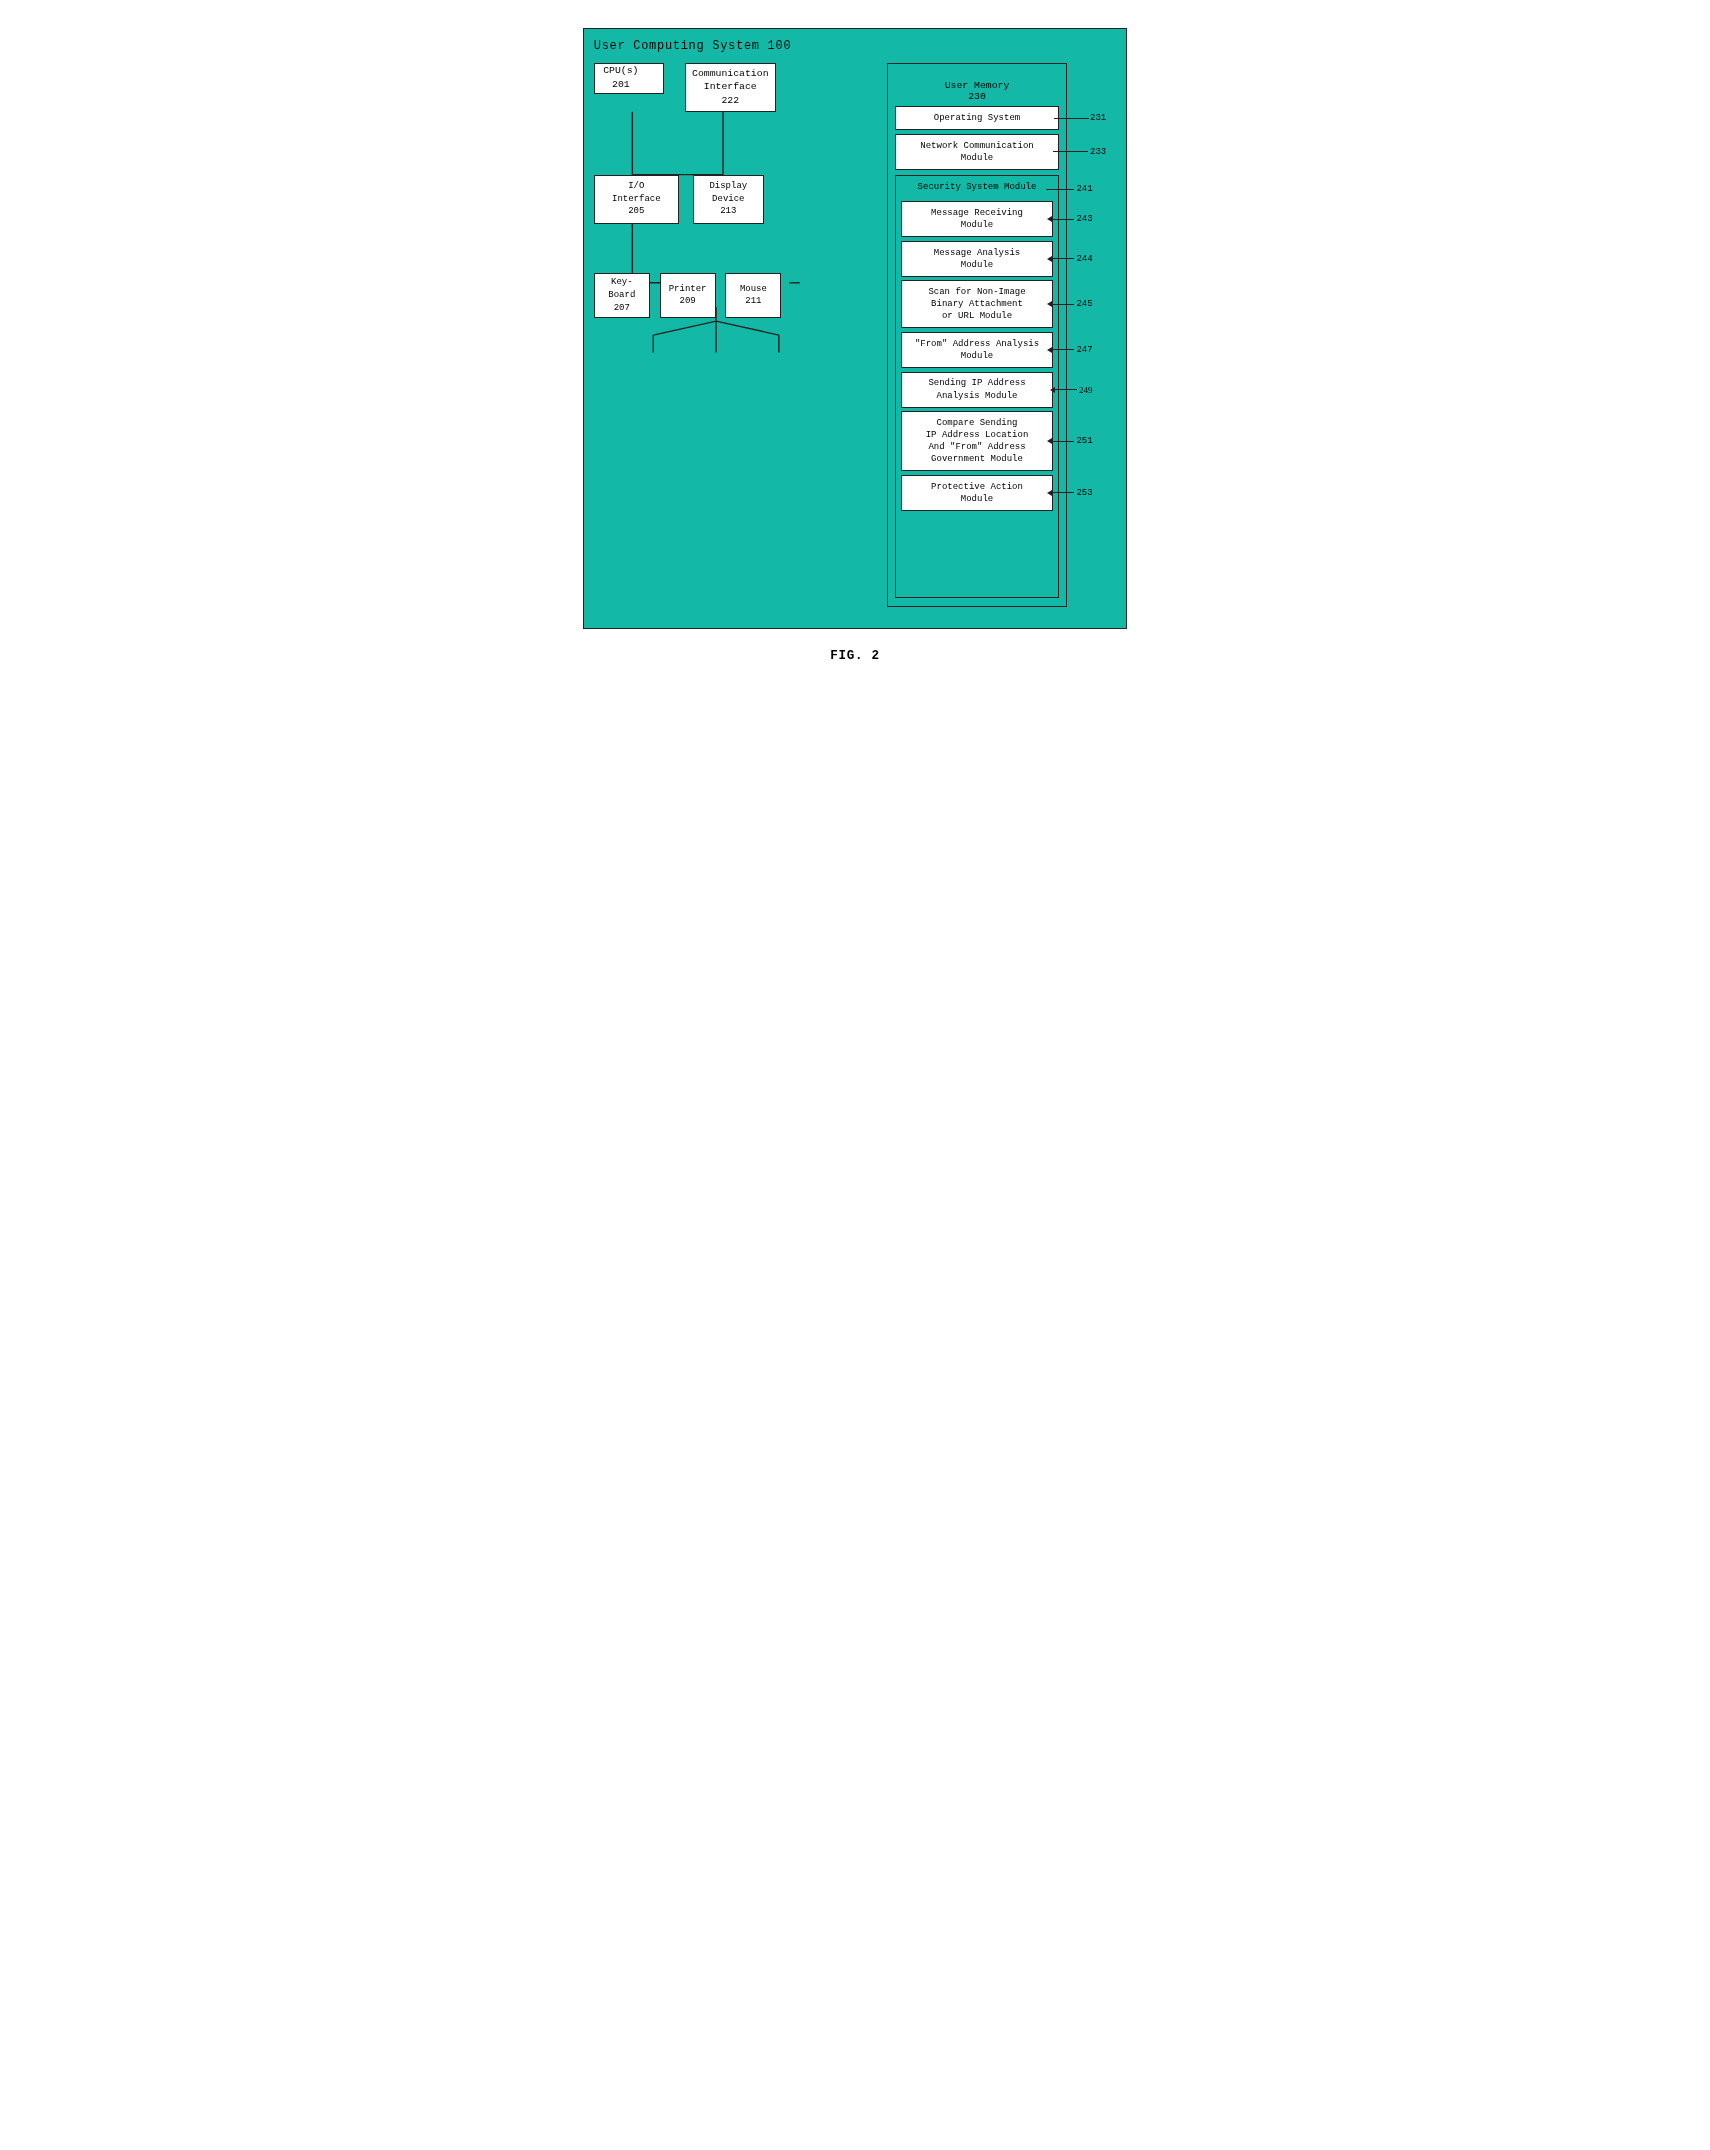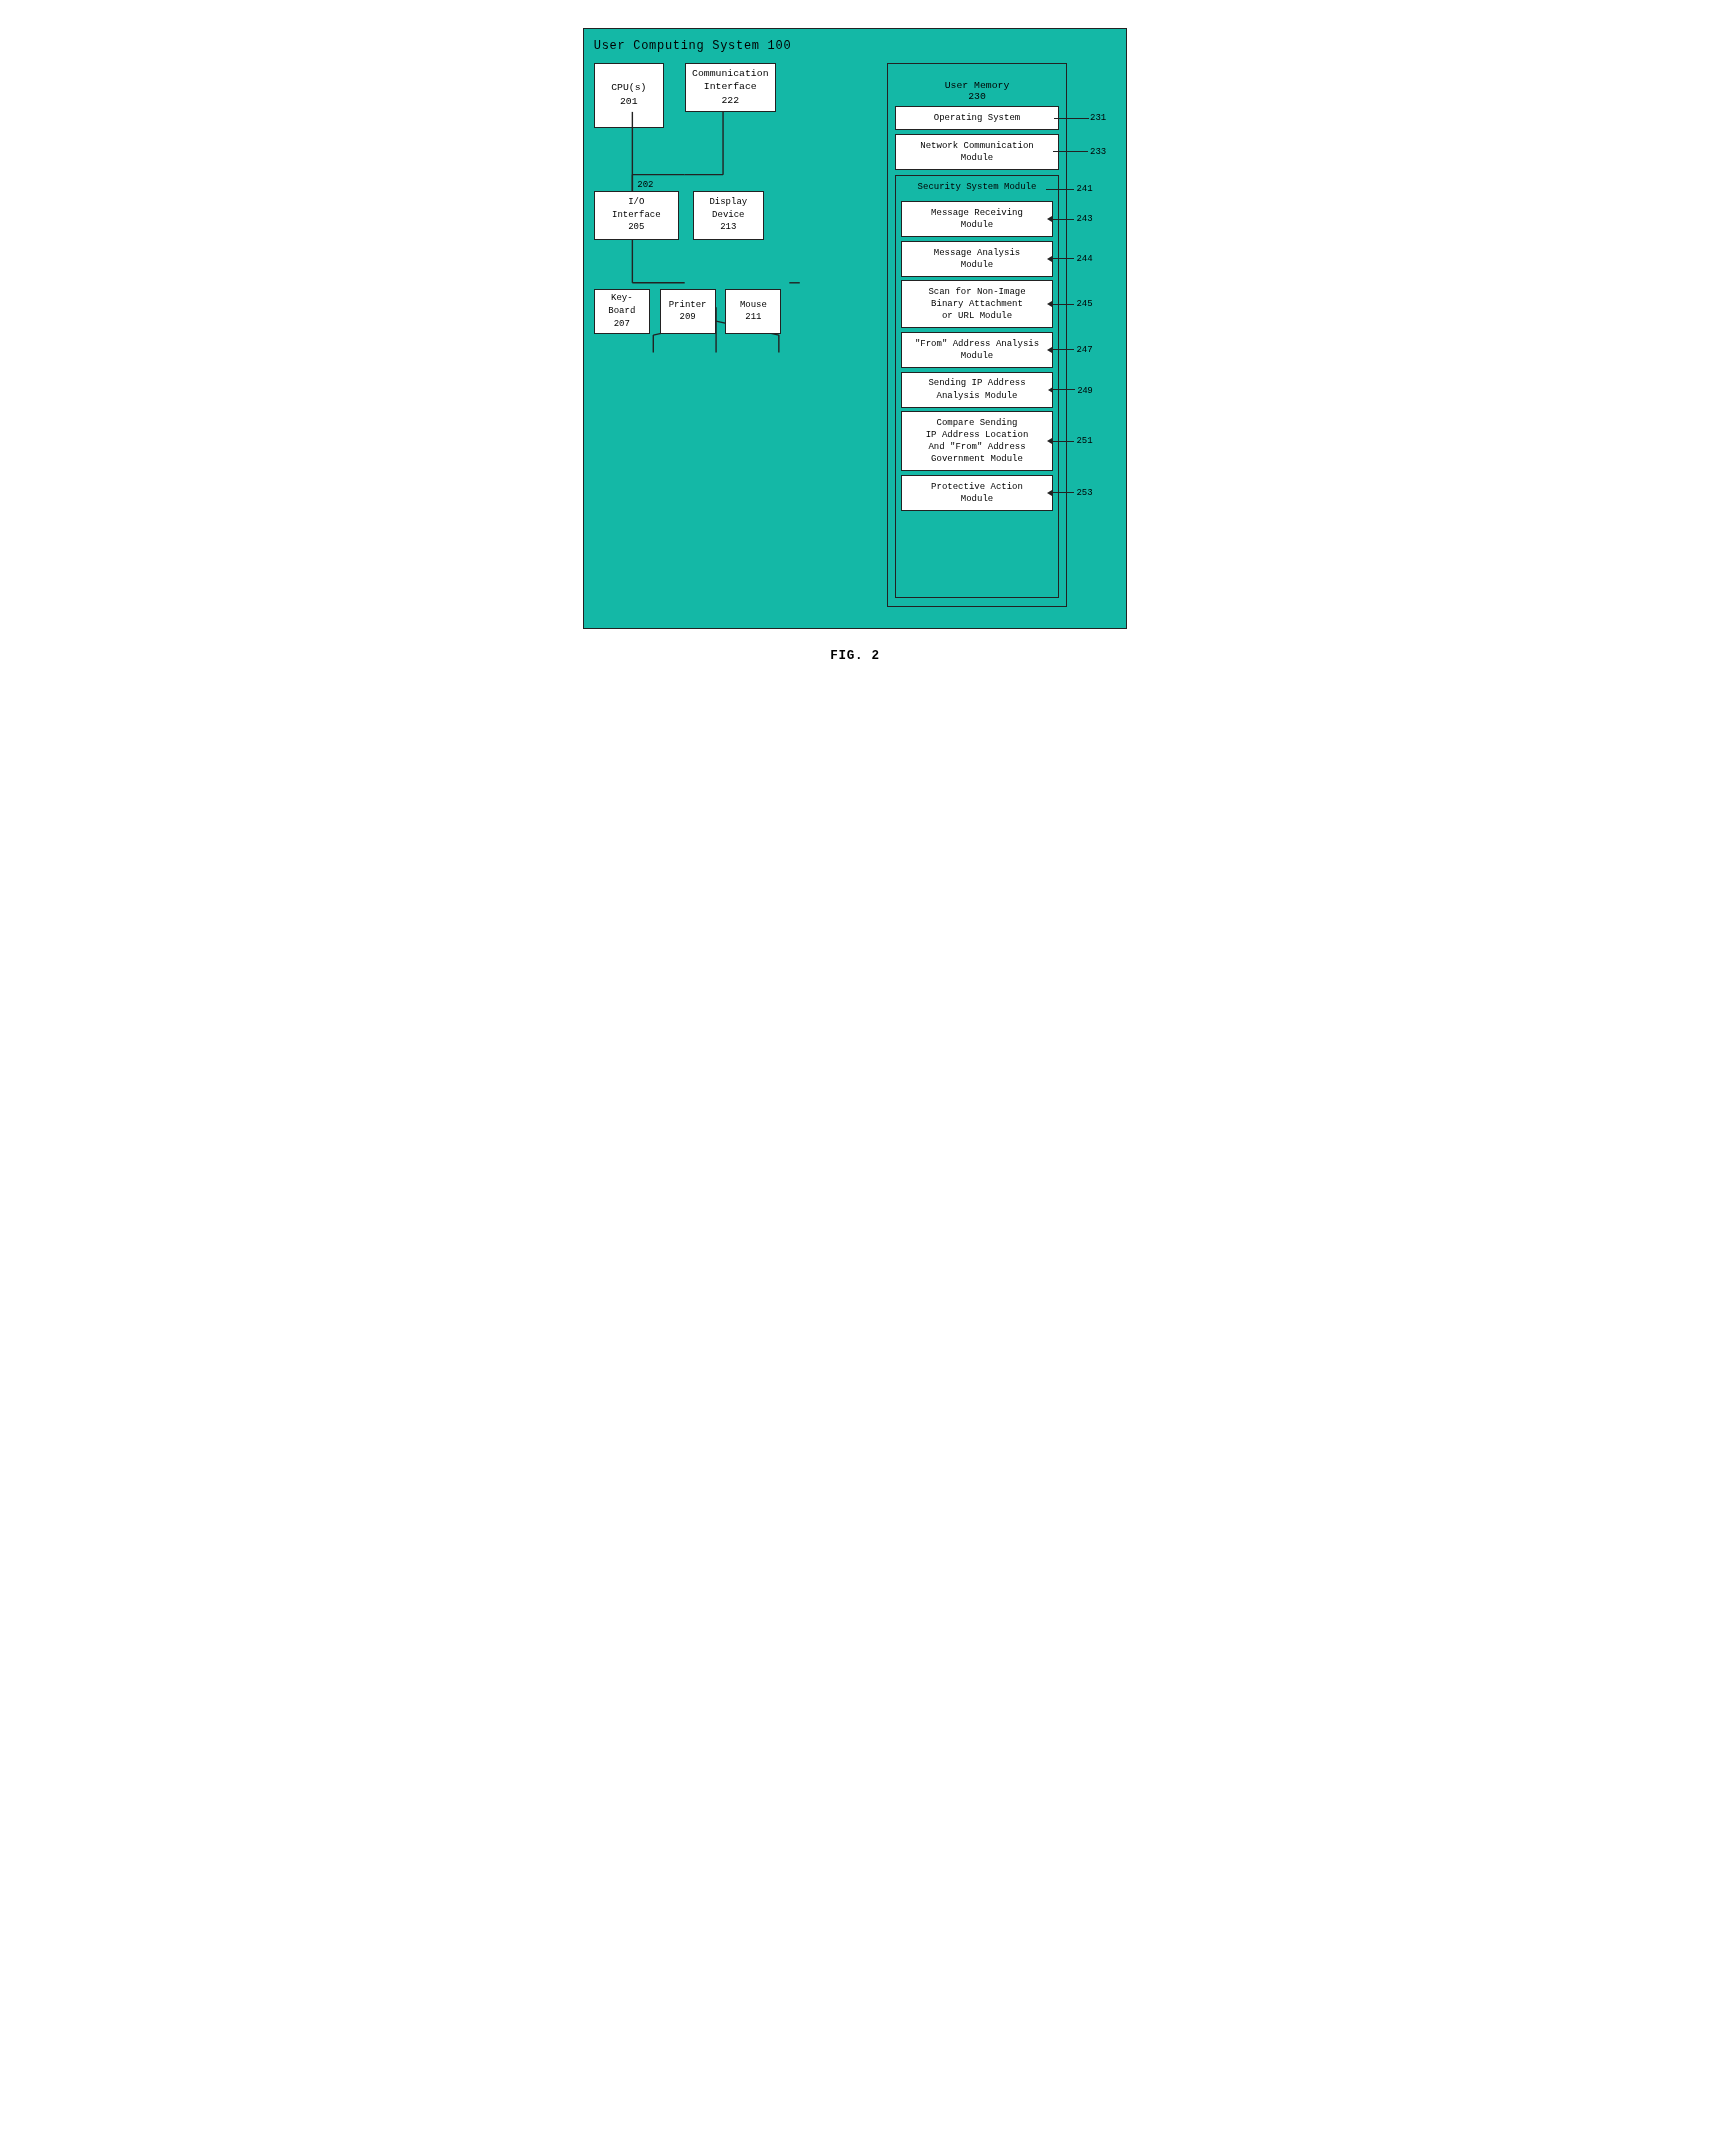--- a/index.html
+++ b/index.html
@@ -58,24 +58,24 @@
       padding: 5.6px 8.4px;
       text-align: center;
       font-size: 9.8px;
       line-height: 1.4;
       background: #fff;
       position: relative;
     }
 
     .cpu-box {
       width: 70px;
-      height: 65px;
-      display: flex;
-      align-items: center;
-      justify-content: center;
+      height: 31px;
+      display: flex;
+      align-items: center;
+      justify-content: flex-start;
     }
 
     .comm-box {
       width: 91px;
       height: 49px;
       display: flex;
       align-items: center;
       justify-content: center;
     }
 
@@ -355,21 +355,21 @@
                 <span style="display:inline-block; width:22.3px; border-top:1px solid #222;"></span>
                 <span style="margin-left:2.1px;">247</span>
               </div>
             </div>
 
             <div style="position:relative; margin-bottom:3.5px;">
               <div class="module-box">
                 <span style="white-space:pre-line; font-size:9px;">Sending IP Address
 Analysis Module</span>
               </div>
-              <div style="position:absolute; right:-40px; top:50%; transform:translateY(-50%); display:flex; align-items:center; font-size:9px; font-family:Liberation Sans, sans-serif;">
+              <div style="position:absolute; right:-40px; top:50%; transform:translateY(-50%); display:flex; align-items:center; font-size:9px; font-family:Liberation Serif, serif;">
                 <span style="display:inline-block; width:0; height:0; border-top:3.5px solid transparent; border-bottom:3.5px solid transparent; border-right:5.6px solid #222;"></span>
                 <span style="display:inline-block; width:22.3px; border-top:1px solid #222;"></span>
                 <span style="margin-left:2.1px;">249</span>
               </div>
             </div>
 
             <div style="position:relative; margin-bottom:3.5px;">
               <div class="module-box">
                 <span style="white-space:pre-line; font-size:9px;">Compare Sending
 IP Address Location

